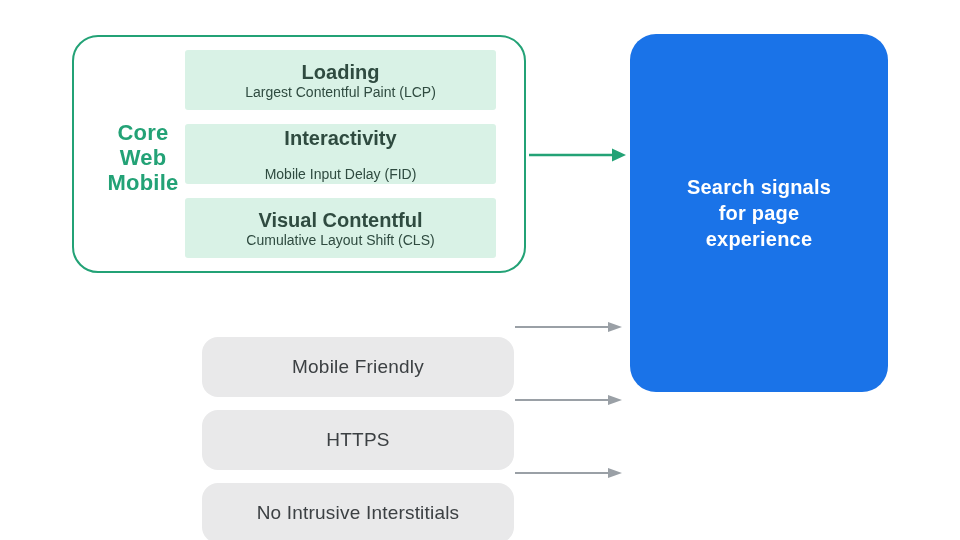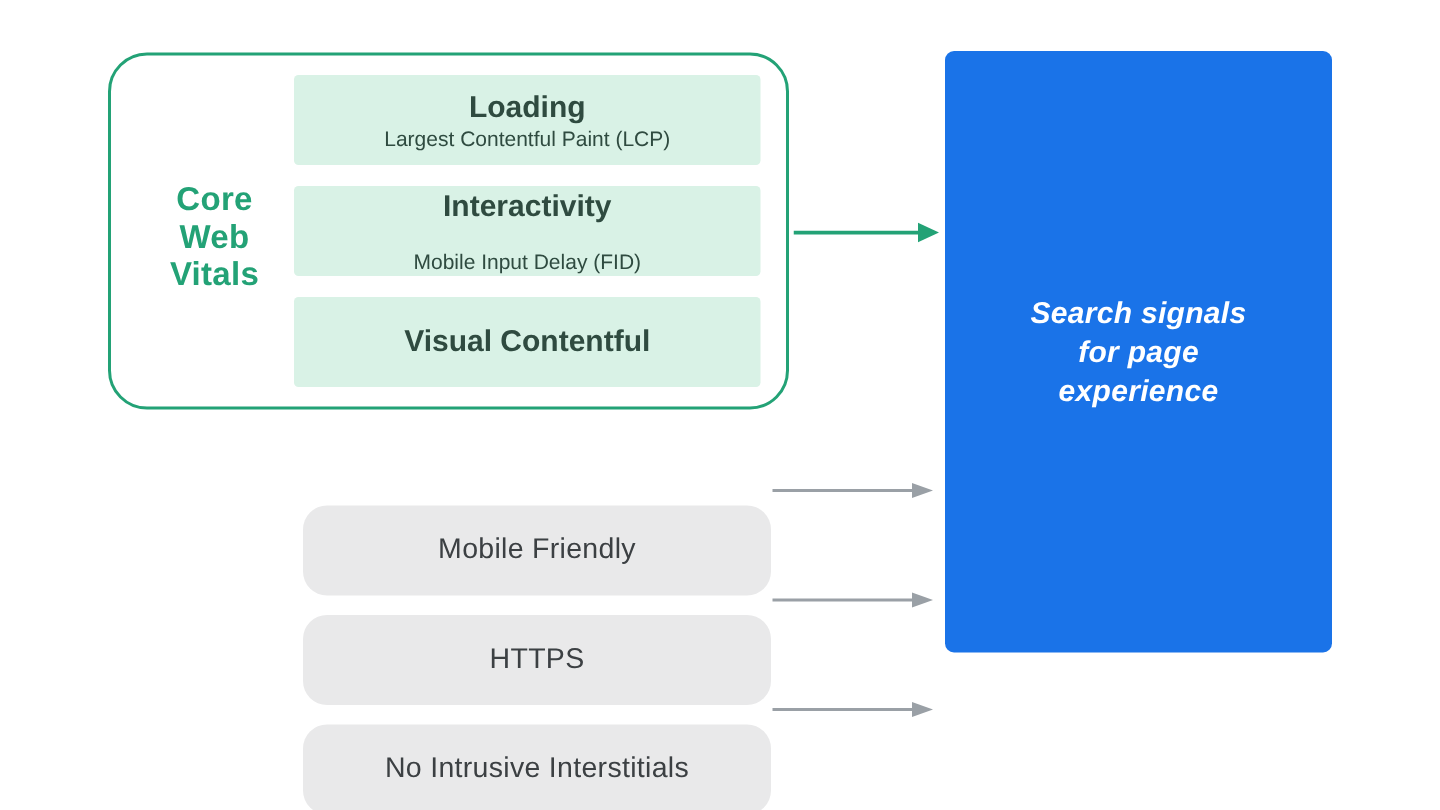--- a/index.html
+++ b/index.html
@@ -24,21 +24,21 @@
     background:transparent;
   }
   .cwv-label{
     position:absolute;left:95px;top:120px;width:96px;
     text-align:center;color:var(--green-accent);
     font-size:22px;font-weight:700;line-height:25px;letter-spacing:.2px;
   }
 
   
   .vital-box{
-    position:absolute;left:196px;width:311px;height:60px;
+    position:absolute;left:185px;width:311px;height:60px;
     background:var(--green-fill);border-radius:3px;
     display:flex;flex-direction:column;align-items:center;justify-content:center;
     text-align:center;
   }
   .vital-box .title{
     color:var(--green-dark-text);font-size:20px;font-weight:600;line-height:23px;
   }
   .vital-box .subtitle{
     color:var(--green-dark-text);font-size:14px;font-weight:400;line-height:16px;
   }
@@ -54,57 +54,58 @@
   }
   .signal-box .label{
     color:var(--gray-text);font-size:19px;font-weight:500;letter-spacing:.2px;
   }
   .signal-mobile{top:297px;}
   .signal-https{top:370px;}
   .signal-interstitials{top:443px;}
 
   
   .result-panel{
-    position:absolute;left:630px;top:34px;width:258px;height:401px;
-    background:var(--blue-fill);border-radius:6px;
-    display:flex;align-items:center;justify-content:center;font-style:italic;
+    position:absolute;left:630px;top:34px;width:258px;height:358px;
+    background:var(--blue-fill);border-radius:26px;
+    display:flex;align-items:center;justify-content:center;
   }
   .result-panel .label{
     width:160px;text-align:center;color:var(--white);
     font-size:20px;font-weight:700;line-height:26px;letter-spacing:.2px;
   }
 
   
   .arrow{position:absolute;display:block;}
   .arrow-green{left:529px;top:144px;}
   .arrow-gray-1{left:514px;top:319px;}
   .arrow-gray-2{left:514px;top:392px;}
   .arrow-gray-3{left:514px;top:465px;}
 </style>
 </head>
 <body>
 
 <div class="canvas">
 
   <div class="cwv-group"></div>
 
-  <div class="cwv-label">Core Web Vitals</div>
+  <div class="cwv-label">Core Web Mobile</div>
 
   <div class="vital-box vital-loading">
     <div class="title">Loading</div>
     <div class="subtitle">Largest Contentful Paint (LCP)</div>
   </div>
 
   <div class="vital-box vital-interactivity">
     <div class="title">Interactivity</div>
     <div class="subtitle">Mobile Input Delay (FID)</div>
   </div>
 
   <div class="vital-box vital-visual-stability">
     <div class="title">Visual Contentful</div>
+    <div class="subtitle">Cumulative Layout Shift (CLS)</div>
   </div>
 
   <svg class="arrow arrow-green" width="98" height="22" viewBox="0 0 98 22" aria-hidden="true">
     <line x1="0" y1="11" x2="84" y2="11" style="stroke:var(--green-accent);stroke-width:2.5"></line>
     <polygon points="83,4.5 83,17.5 97,11" style="fill:var(--green-accent)"></polygon>
   </svg>
 
   <div class="signal-box signal-mobile">
     <div class="label">Mobile Friendly</div>
   </div>

